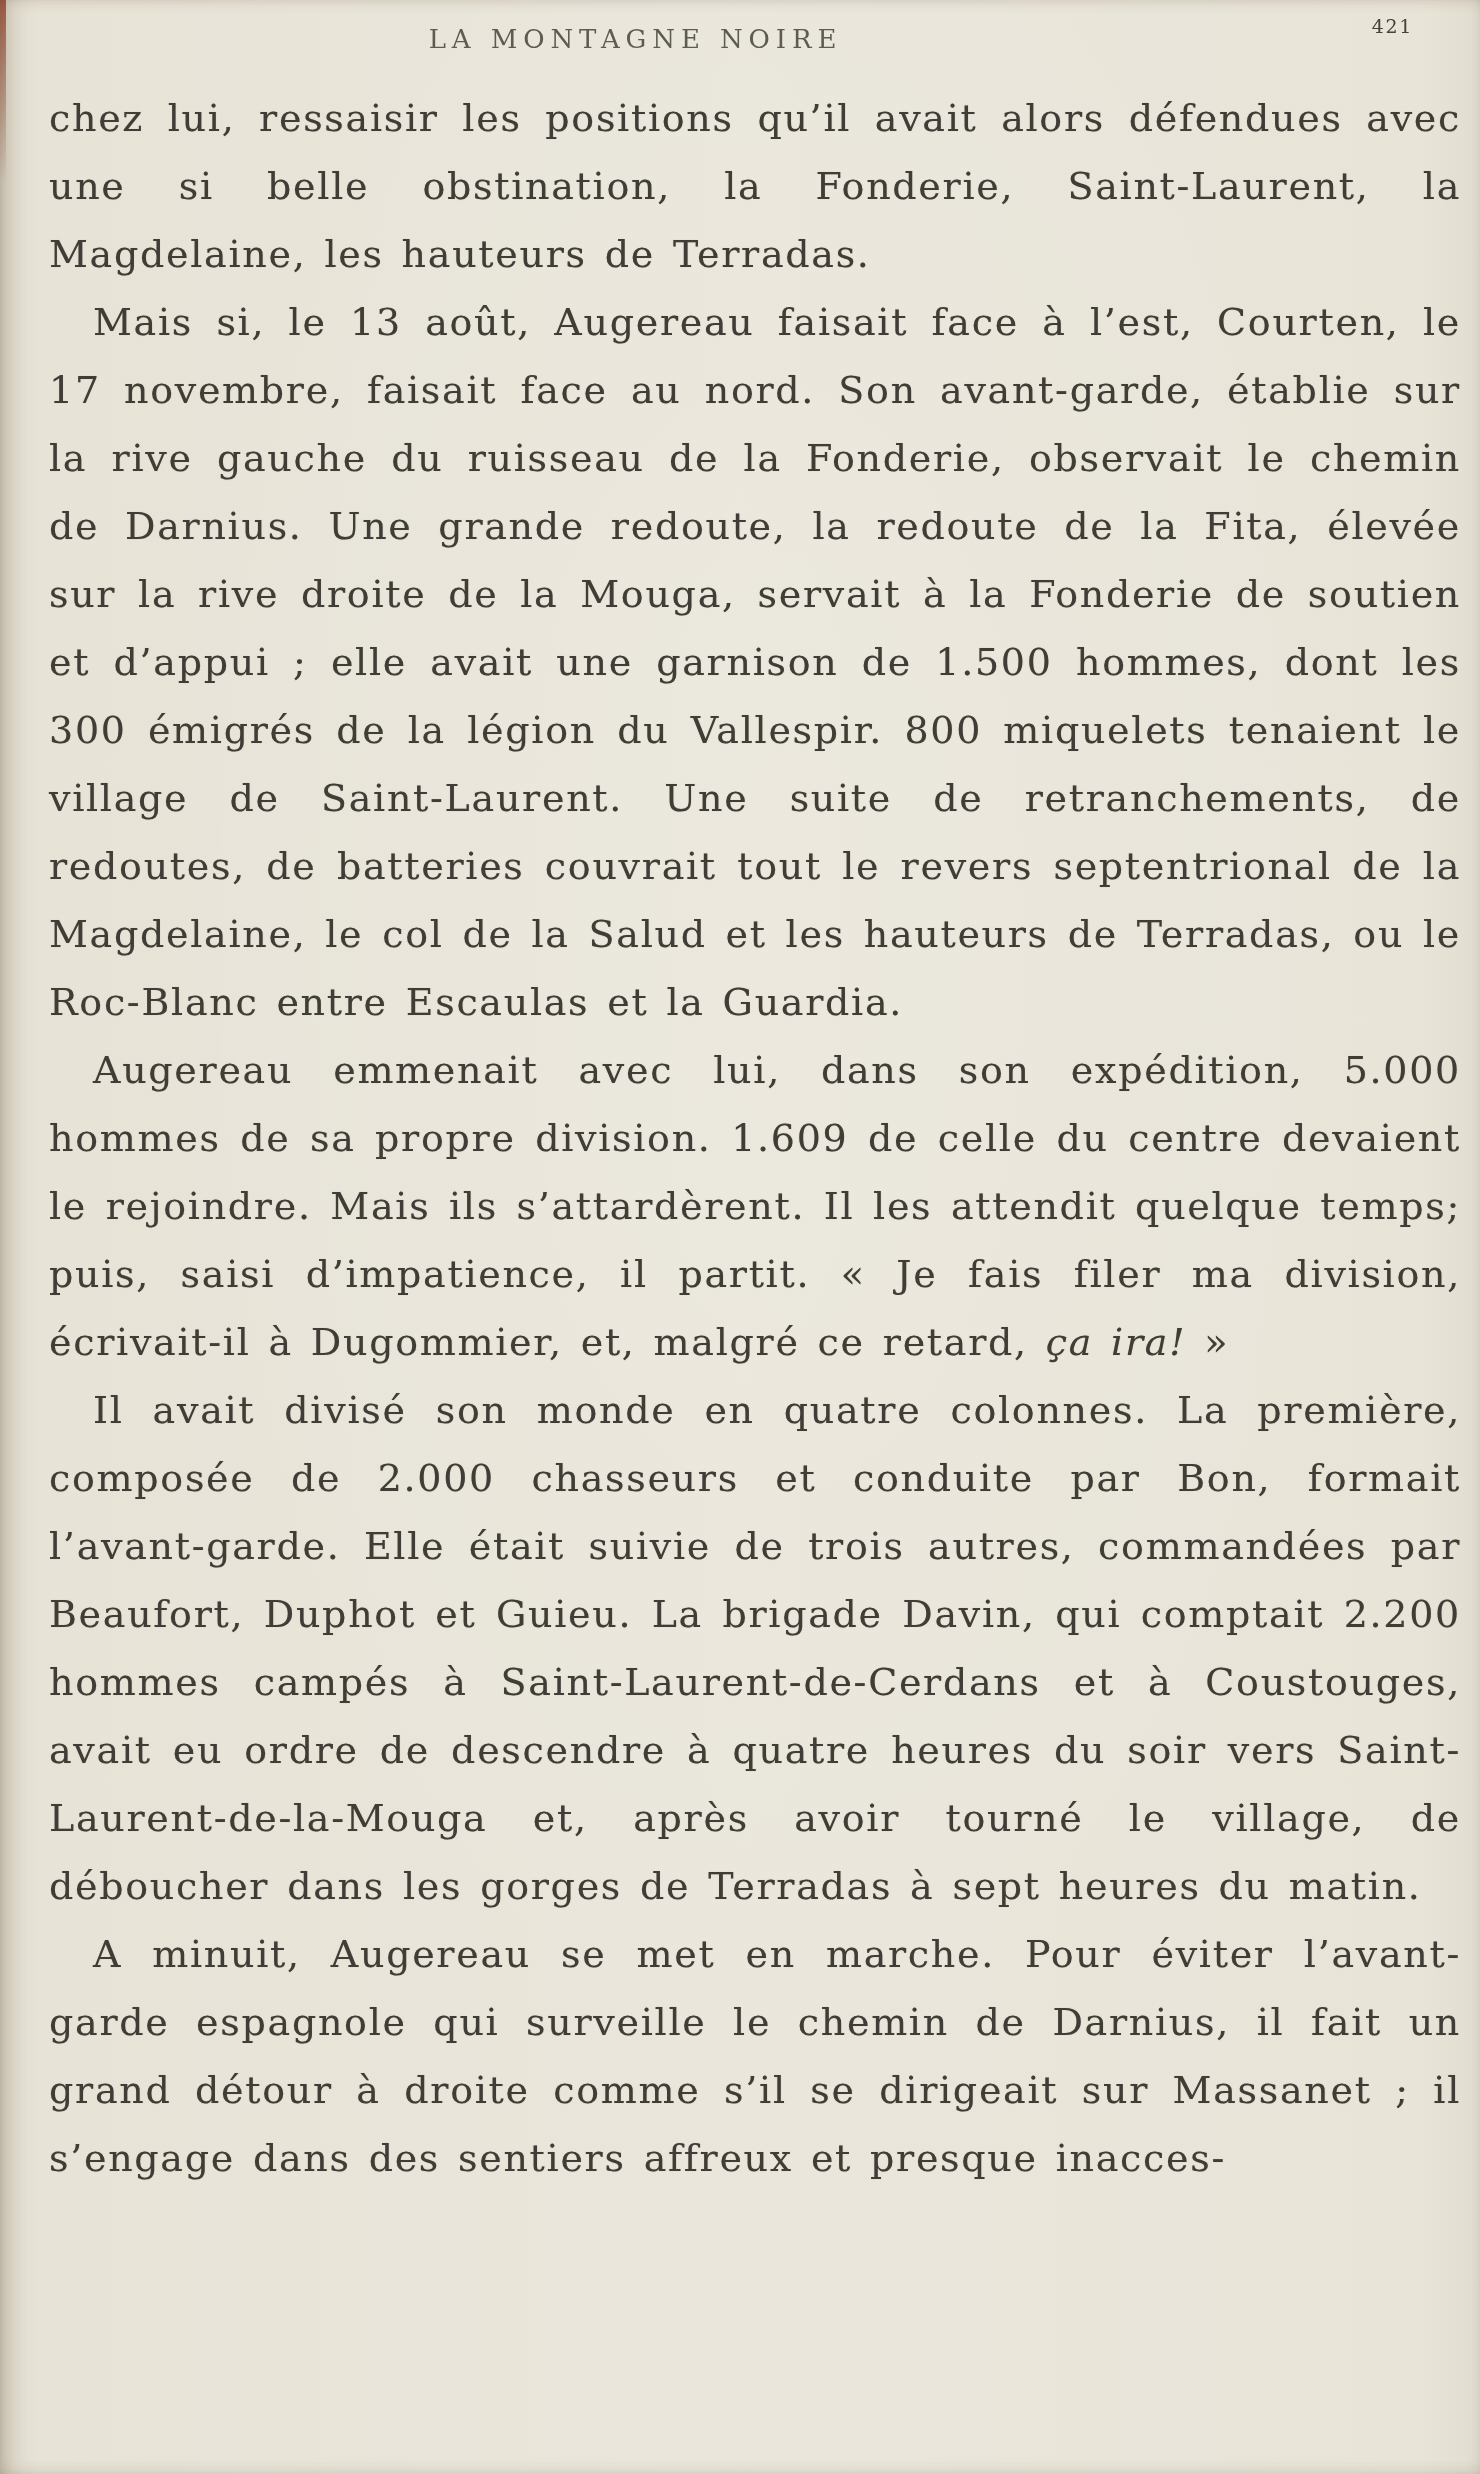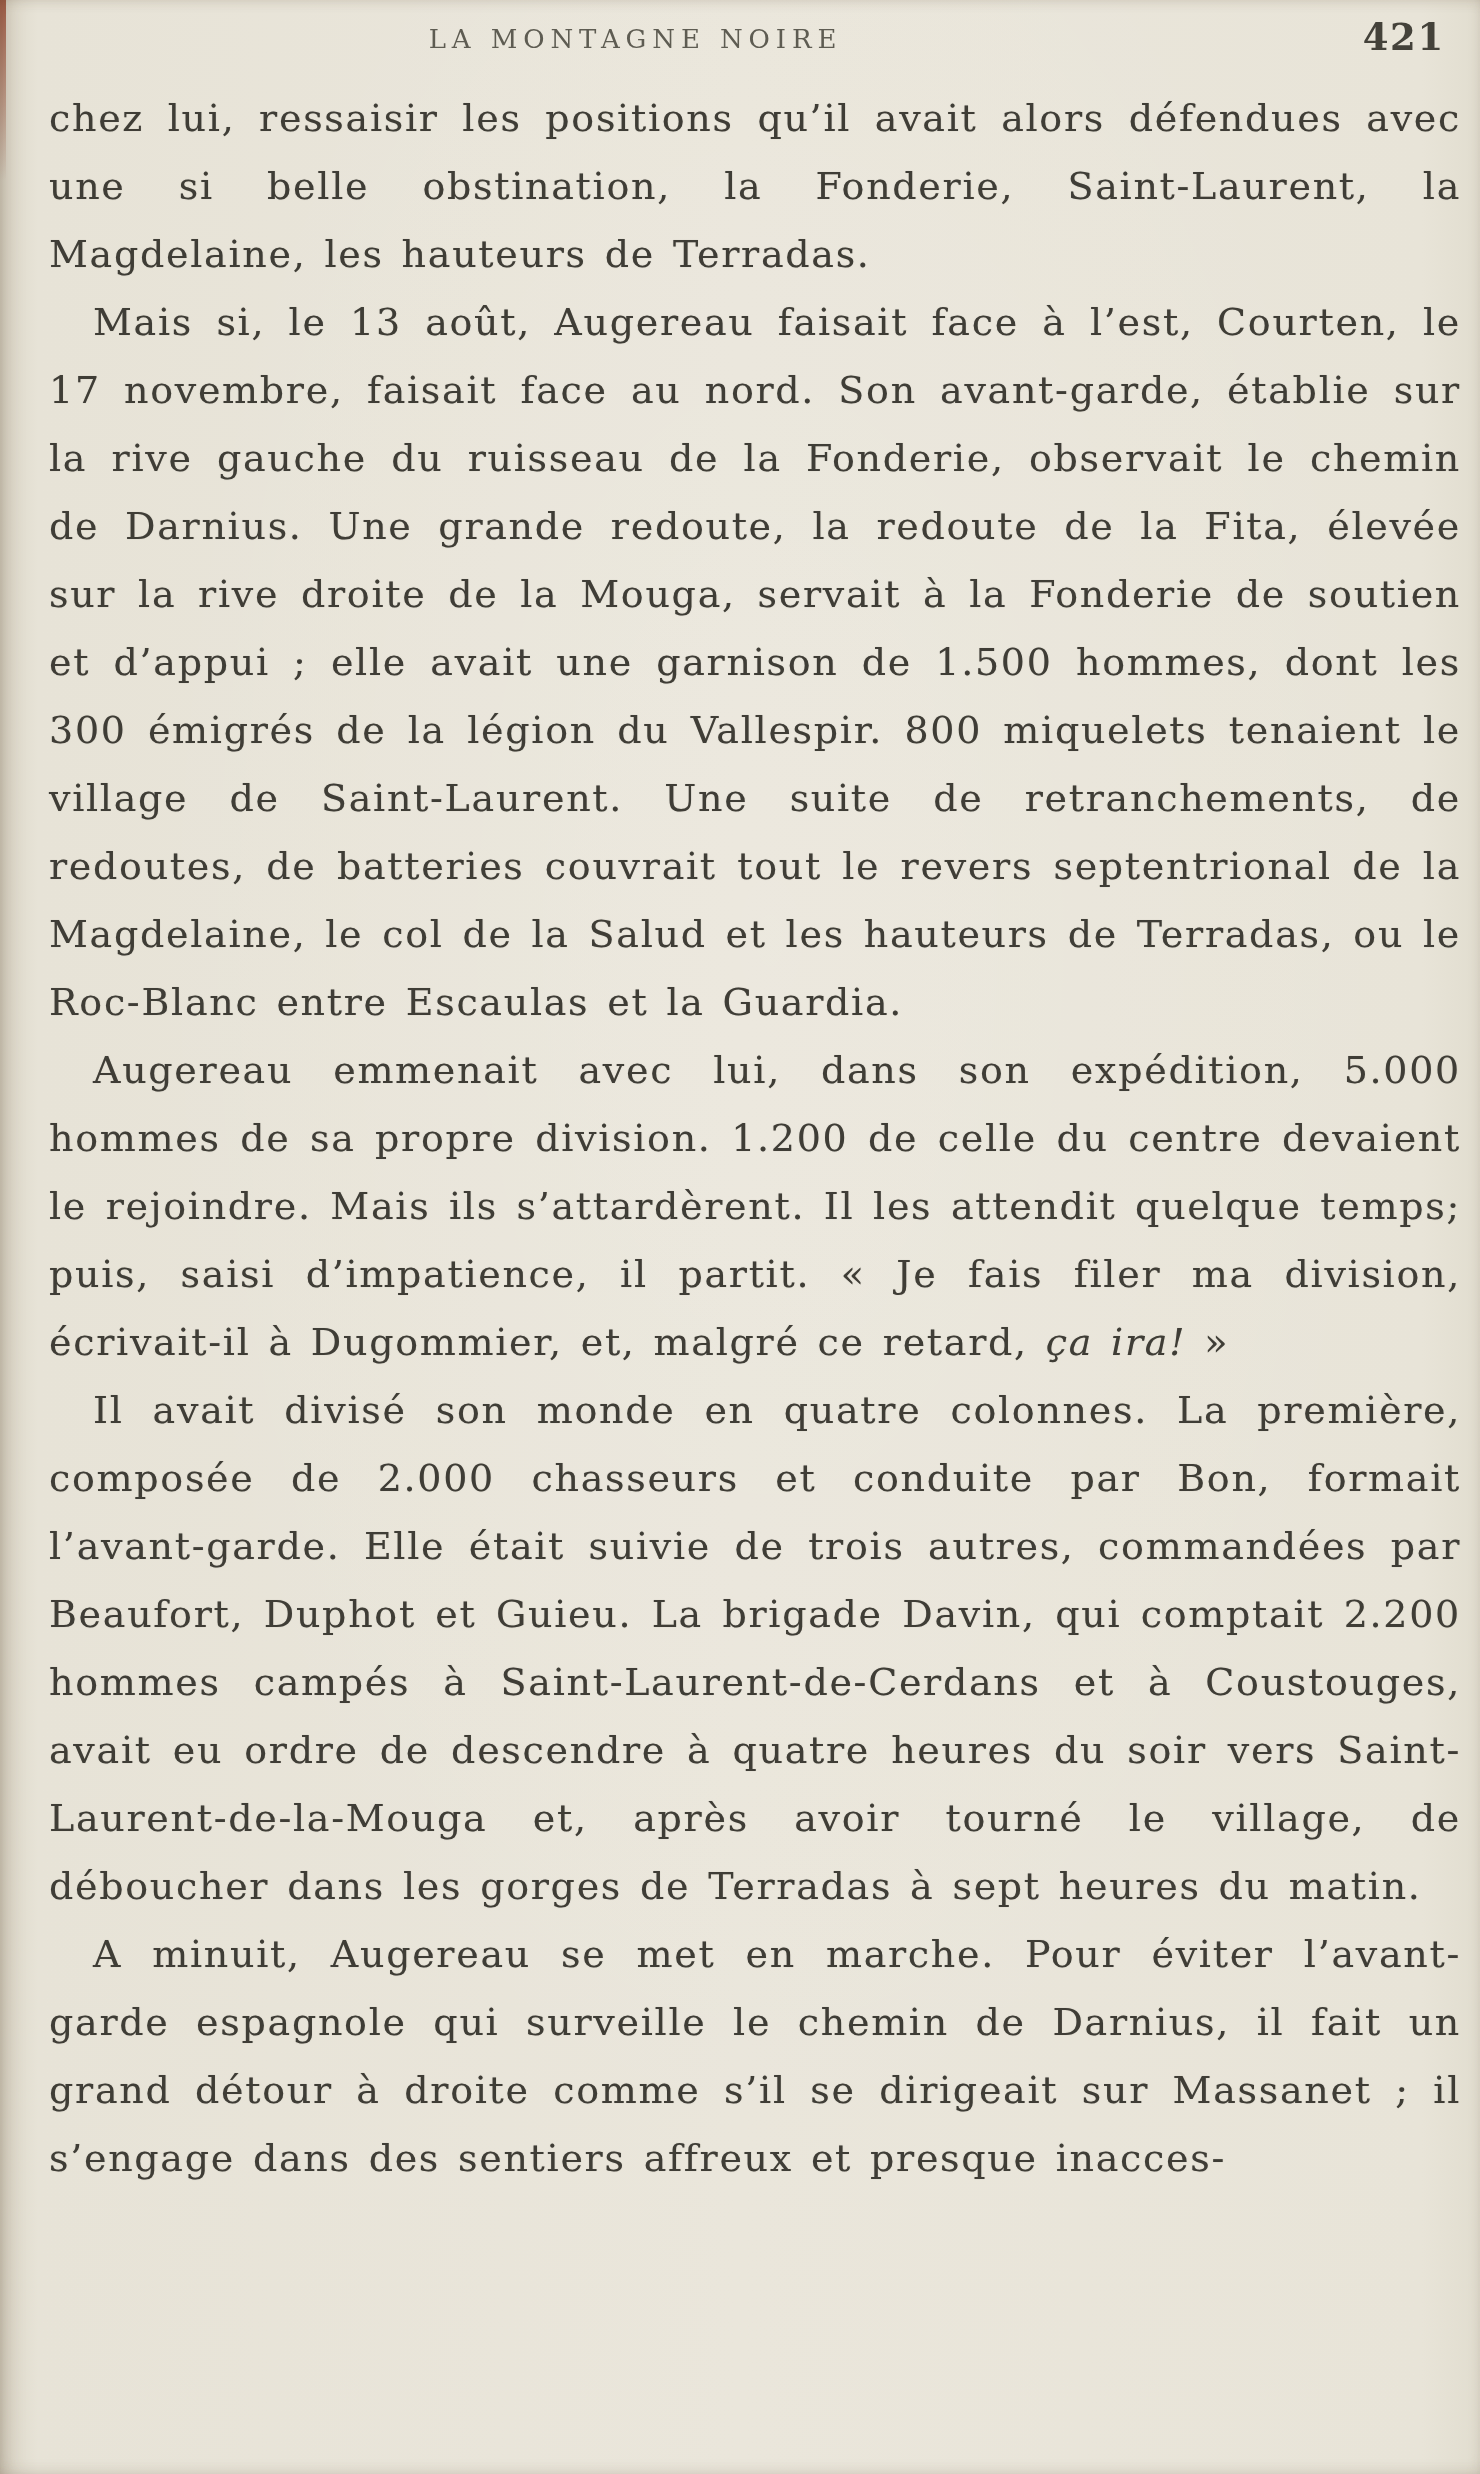--- a/index.html
+++ b/index.html
@@ -63,25 +63,24 @@
     text-align: center;
     transform: translateX(-105px);
     font-size: 26px;
     letter-spacing: 5.9px;
     color: var(--header-ink);
   }
 
   .page-number {
     position: absolute;
     top: 15px;
-    right: 36px;
-    font-size: 37px;
+    right: 68px;
+    font-size: 19px;
     letter-spacing: 1.7px;
     color: var(--number-ink);
-    font-weight: bold;
   }
 
   .page-body {
     margin: 17px 20px 0 49px;
     font-size: 38px;
     line-height: 68px;
     text-align: justify;
     letter-spacing: 1.7px;
     word-spacing: 4.2px;
     color: var(--ink);
@@ -100,21 +99,21 @@
   <div class="edge-tint"></div>
 
   <header class="page-header">
     <span class="running-title">LA MONTAGNE NOIRE</span>
     <span class="page-number">421</span>
   </header>
 
   <main class="page-body" id="body-text">
       <p class="para"><span>chez lui, ressaisir les positions qu’il avait alors défendues avec une si belle obstination, la Fonderie, Saint-Laurent, la Magdelaine, les hauteurs de Terradas.</span></p>
       <p class="para indent"><span>Mais si, le 13 août, Augereau faisait face à l’est, Courten, le 17 novembre, faisait face au nord. Son avant-garde, établie sur la rive gauche du ruisseau de la Fonderie, observait le chemin de Darnius. Une grande redoute, la redoute de la Fita, élevée sur la rive droite de la Mouga, servait à la Fonderie de soutien et d’appui ; elle avait une garnison de 1.500 hommes, dont les 300 émigrés de la légion du Vallespir. 800 miquelets tenaient le village de Saint-Laurent. Une suite de retranchements, de redoutes, de batteries couvrait tout le revers septentrional de la Magdelaine, le col de la Salud et les hauteurs de Terradas, ou le Roc-Blanc entre Escaulas et la Guardia.</span></p>
-      <p class="para indent"><span>Augereau emmenait avec lui, dans son expédition, 5.000 hommes de sa propre division. 1.200 de celle du centre devaient le rejoindre. Mais ils s’attardèrent. Il les attendit quelque temps; puis, saisi d’impatience, il partit. « Je fais filer ma division, écrivait-il à Dugommier, et, malgré ce retard, </span><span class="italic">ça ira!</span><span> »</span></p>
+      <p class="para indent"><span>Augereau emmenait avec lui, dans son expédition, 5.000 hommes de sa propre division. 1.609 de celle du centre devaient le rejoindre. Mais ils s’attardèrent. Il les attendit quelque temps; puis, saisi d’impatience, il partit. « Je fais filer ma division, écrivait-il à Dugommier, et, malgré ce retard, </span><span class="italic">ça ira!</span><span> »</span></p>
       <p class="para indent"><span>Il avait divisé son monde en quatre colonnes. La première, composée de 2.000 chasseurs et conduite par Bon, formait l’avant-garde. Elle était suivie de trois autres, commandées par Beaufort, Duphot et Guieu. La brigade Davin, qui comptait 2.200 hommes campés à Saint-Laurent-de-Cerdans et à Coustouges, avait eu ordre de descendre à quatre heures du soir vers Saint-Laurent-de-la-Mouga et, après avoir tourné le village, de déboucher dans les gorges de Terradas à sept heures du matin.</span></p>
       <p class="para indent"><span>A minuit, Augereau se met en marche. Pour éviter l’avant-garde espagnole qui surveille le chemin de Darnius, il fait un grand détour à droite comme s’il se dirigeait sur Massanet ; il s’engage dans des sentiers affreux et presque inacces-</span></p>
     </main>
 
   <div class="edge-shadow"></div>
 
 </div>
 
 
 </body></html>

